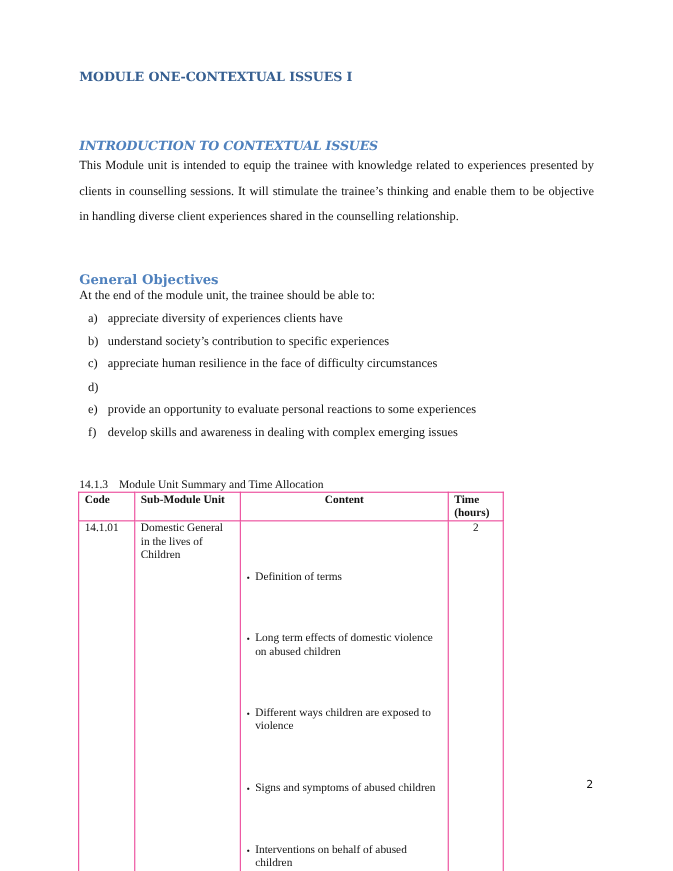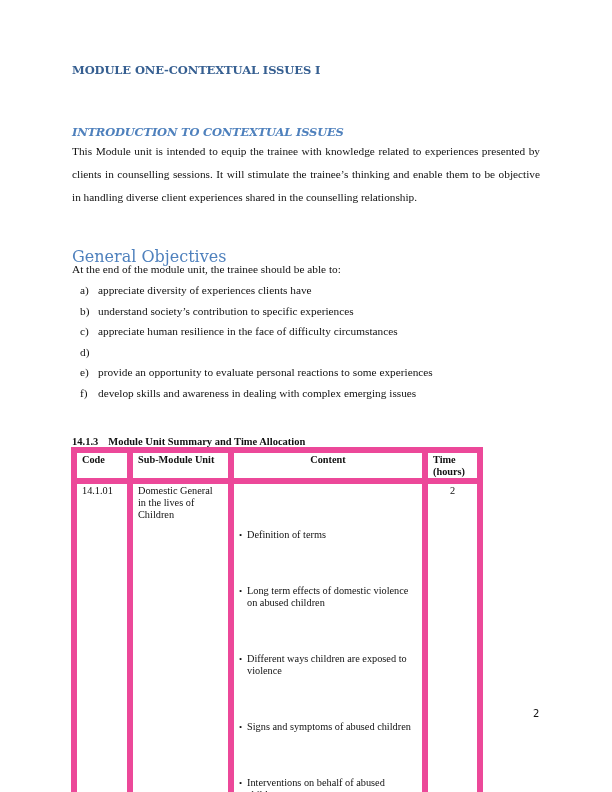--- a/index.html
+++ b/index.html
@@ -5,31 +5,31 @@
     html, body { margin: 0; padding: 0; background: #ffffff; }
     body { width: 612px; height: 792px; position: relative; overflow: hidden;
            font-family: "Liberation Serif", serif; color: #111; }
     .abs { position: absolute; }
     .h-module { left: 72px; top: 63px; font-family: "DejaVu Serif", serif; font-weight: bold;
                 font-size: 11.5px; color: #365f91; letter-spacing: -0.1px; }
     .h-intro { left: 72px; top: 125px; font-family: "DejaVu Serif", serif; font-weight: bold;
                font-size: 11.5px; color: #4f81bd; letter-spacing: -0.2px; font-style: italic; }
     .para { left: 72px; top: 140px; width: 468px; font-size: 11.3px; line-height: 23px;
             text-align: justify; }
-    .h-obj { left: 72px; top: 247px; font-family: "DejaVu Serif", serif; font-weight: normal;
-             font-size: 16px; color: #4f81bd; }
+    .h-obj { left: 72px; top: 247px; font-family: "DejaVu Serif", serif; font-weight: bold;
+             font-size: 12px; color: #4f81bd; }
     .obj-lead { left: 72px; top: 263px; font-size: 11.3px; }
     .obj-list { left: 80px; top: 284px; margin: 0; padding: 0; list-style: none; font-size: 11.3px; }
     .obj-list li { height: 20.5px; display: flex; }
     .obj-list .lt { width: 18px; }
-    .tbl-caption { left: 72px; top: 436px; font-weight: bold; font-size: 10.5px; }
+    .tbl-caption { left: 72px; top: 436px; font-weight: normal; font-size: 10.5px; }
     .tbl-caption .num { margin-right: 10px; }
     table.summary { position: absolute; left: 71px; top: 447px; border-collapse: collapse;
                     font-size: 10.3px; }
-    table.summary td, table.summary th { border: 6px solid #ec4899; vertical-align: top; padding: 1px 5px 0 5px; }
+    table.summary td, table.summary th { border: 1px solid #ec4899; vertical-align: top; padding: 1px 5px 0 5px; }
     table.summary th { font-weight: bold; text-align: left; height: 24px; line-height: 12px; }
     .c1 { width: 40px; } .c2 { width: 85px; } .c3 { width: 178px; } .c4 { width: 39px; }
     th.c3 { text-align: center !important; }
     td.c4 { text-align: center; }
     td { line-height: 12px; }
     ul.content { margin: 0; padding: 0; list-style: none; }
     ul.content li { position: relative; padding-left: 8px; margin-bottom: 1.5px; margin-top: 44px; }
     ul.content li::before { content: "\2022"; position: absolute; left: 0; top: 0; font-size: 9px; }
     .page-num { left: 533px; top: 708px; font-family: "DejaVu Sans", sans-serif; font-size: 10px; }
   </style>

